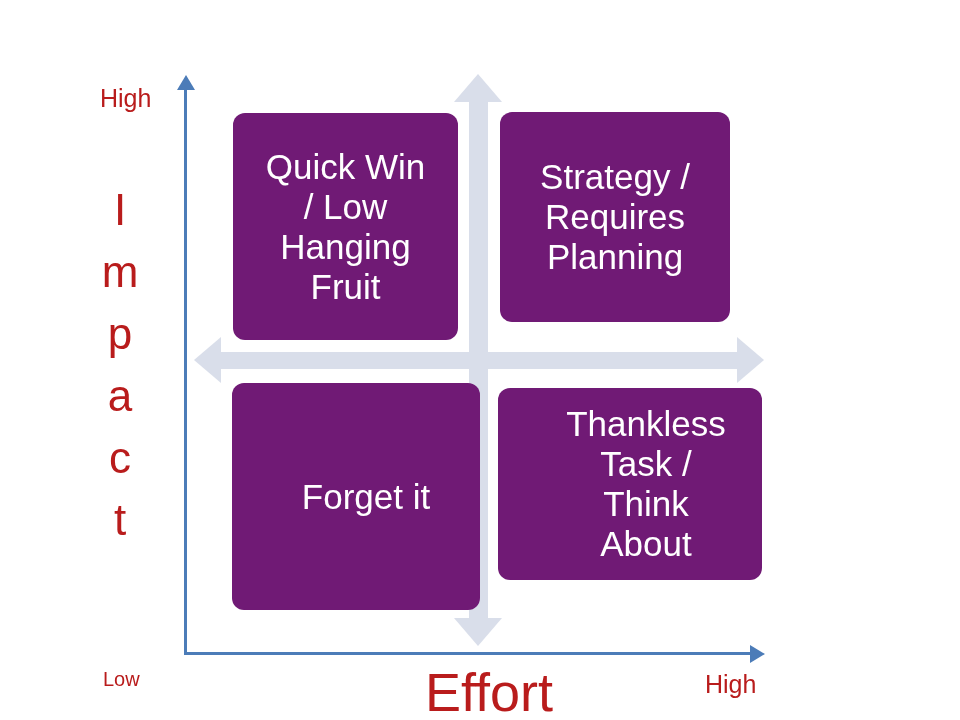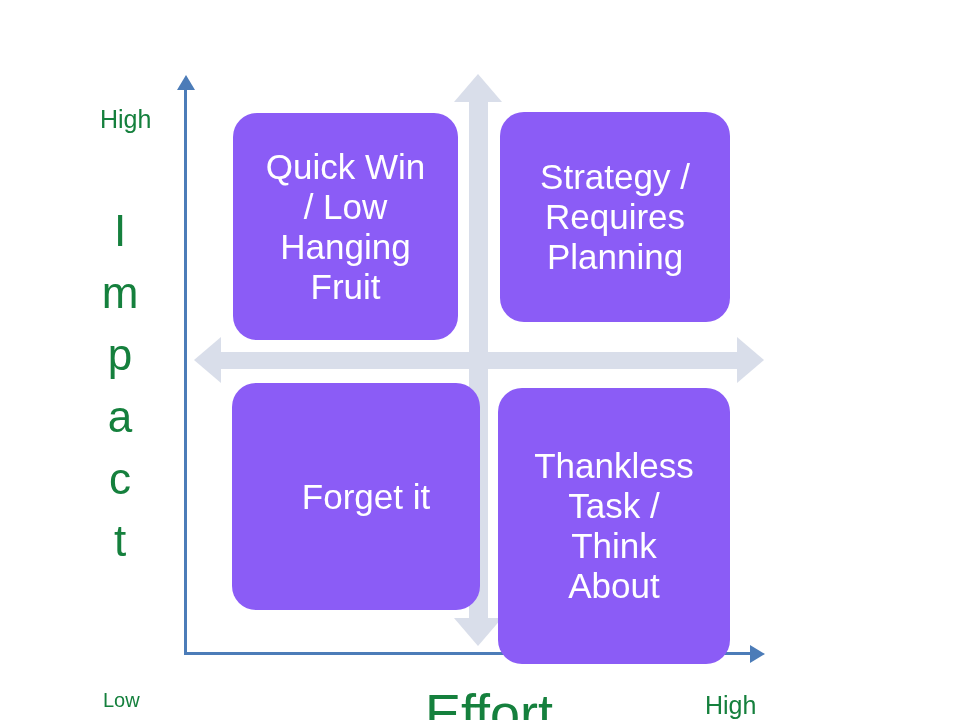--- a/index.html
+++ b/index.html
@@ -8,37 +8,37 @@
     width: 960px;
     height: 720px;
     background: #ffffff;
     font-family: "Liberation Sans", sans-serif;
     overflow: hidden;
   }
 
   
   .quad {
     position: absolute;
-    background: #8b5cf6;
-    border-radius: 24px;
+    background: #701a75;
+    border-radius: 12px;
     color: #ffffff;
     display: flex;
     align-items: center;
     justify-content: center;
   }
   .quad .quad-text {
     white-space: pre-line;
     text-align: center;
     font-size: 35px;
     line-height: 40px;
   }
   #q-tl { left: 233px; top: 113px; width: 225px; height: 227px; }
   #q-tr { left: 500px; top: 112px; width: 230px; height: 210px; }
   #q-bl { left: 232px; top: 383px; width: 228px; height: 227px; padding-left: 20px; }
-  #q-br { left: 498px; top: 388px; width: 232px; height: 276px; }
+  #q-br { left: 498px; top: 388px; width: 232px; height: 192px; padding-left: 32px; }
 
   
   .cross-v {
     position: absolute; left: 469px; top: 100px;
     width: 19px; height: 520px; background: #D9DEEA;
   }
   .cross-h {
     position: absolute; left: 220px; top: 352px;
     width: 518px; height: 17px; background: #D9DEEA;
   }
@@ -84,21 +84,21 @@
     width: 568px; height: 3px; background: #4C7CB8;
   }
   .axis-x-head {
     left: 750px; top: 645px;
     border-top: 9px solid transparent;
     border-bottom: 9px solid transparent;
     border-left: 15px solid #4C7CB8;
   }
 
   
-  .lbl { position: absolute; color: #15803d; margin-top: 21px; }
+  .lbl { position: absolute; color: #b91c1c; }
   #lbl-y-high { left: 100px; top: 84px;  font-size: 25px; }
   #lbl-low    { left: 103px; top: 668px; font-size: 20px; }
   #lbl-x-high { left: 705px; top: 670px; font-size: 25px; }
   #lbl-effort {
     left: 379px; top: 661px; width: 220px;
     text-align: center; font-size: 54px;
   }
   #lbl-impact {
     left: 94px; top: 179px; width: 52px;
     text-align: center; font-size: 44px; line-height: 62px;

